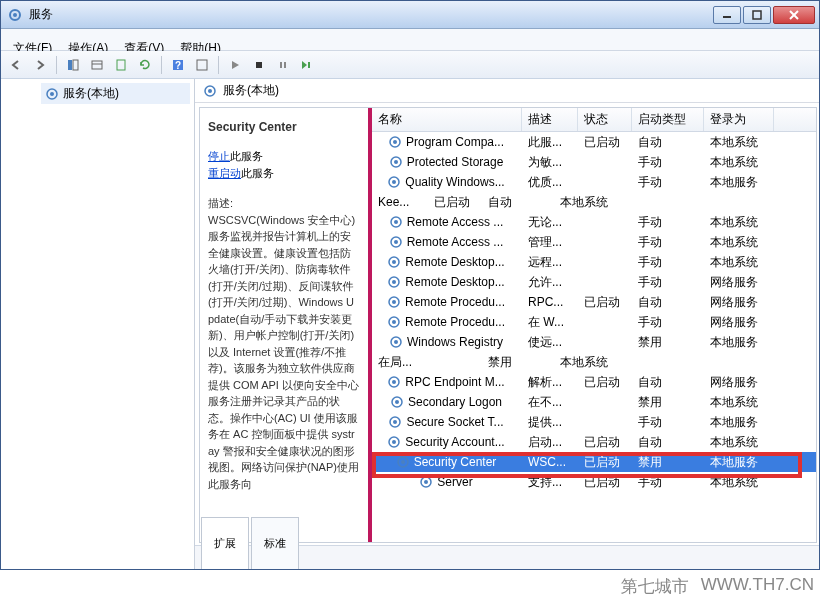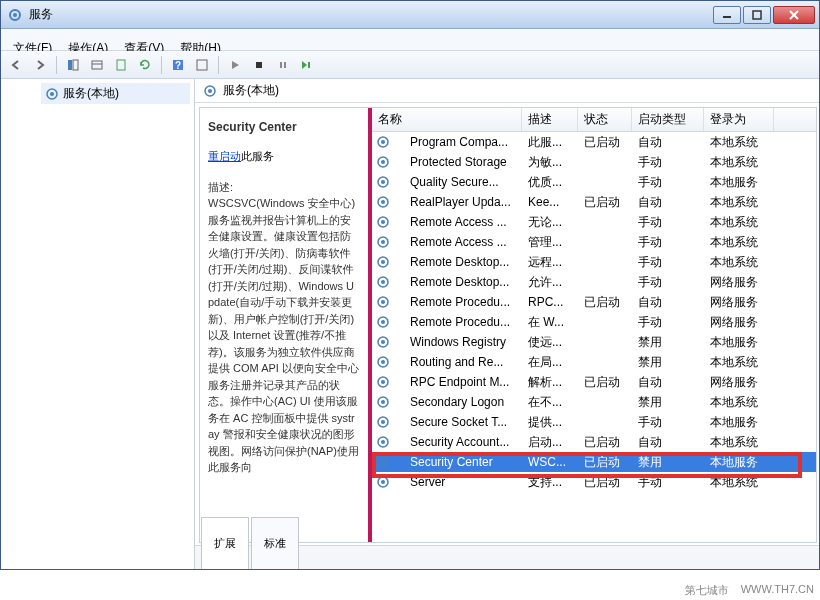--- a/index.html
+++ b/index.html
@@ -35,29 +35,29 @@
 .detail-link { color: #0040d0; text-decoration: underline; cursor: pointer; }
 .detail-desc { margin-top: 14px; color: #333; }
 
 .list { flex: 1; display: flex; flex-direction: column; overflow: hidden; border-left: 4px solid #be185d; position: relative; }
 .listhead { height: 24px; background: linear-gradient(to bottom, #fdfdfe, #eef2f8); display: flex; border-bottom: 1px solid #d0d8e4; flex-shrink: 0; }
 .lhcol { border-right: 1px solid #d8e0ea; padding: 4px 6px; font-size: 12px; display: flex; align-items: center; }
 .listrows { flex: 1; overflow-y: auto; overflow-x: hidden; }
 .row { height: 20px; display: flex; align-items: center; font-size: 12px; }
 .row.selected { background: #3a7de0; color: #fff; }
 .rcell { padding: 0 6px; overflow: hidden; white-space: nowrap; text-overflow: ellipsis; display: flex; align-items: center; }
-.rcell.name { gap: 20px; padding-left: 4px; }
+.rcell.name { gap: 4px; padding-left: 4px; justify-content: center; }
 .gearicon { width: 14px; height: 14px; flex-shrink: 0; display: inline-flex; align-items: center; justify-content: center; }
 .redbox { position: absolute; border: 4px solid #e03030; pointer-events: none; }
 
 .tabstrip { height: 24px; display: flex; align-items: flex-end; padding-left: 6px; background: #f4f6fa; border-top: 1px solid #d0d8e4; }
 .tab { border: 1px solid #c0c8d4; border-bottom: none; padding: 18px 12px; margin-right: 2px; background: #f8fafd; font-size: 11px; cursor: pointer; }
 .tab.active { background: #fff; }
 
-.footer { position: absolute; bottom: 2px; right: 6px; font-size: 11px; color: #888; display: flex; gap: 12px; }
+.footer { position: absolute; bottom: 2px; right: 6px; font-size: 17px; color: #888; display: flex; gap: 12px; }
 .c1 { width: 150px; } .c2 { width: 56px; } .c3 { width: 54px; } .c4 { width: 72px; } .c5 { width: 70px; }
 
 svg { display: block; }
 </style>
 </head>
 <body>
 
 <div class="window">
   <div class="titlebar">
     <span class="titlebar-icon">
@@ -186,20 +186,21 @@
               <circle cx="7" cy="7" r="5" fill="none" stroke="#4a80c0" stroke-width="1.5"></circle>
               <circle cx="7" cy="7" r="2" fill="#4a80c0"></circle>
             </svg>
           </span>
         <span>服务(本地)</span>
       </div>
 
       <div class="rbody">
         <div class="detail">
           <div class="detail-heading">Security Center</div>
+          <div><span class="detail-link">停止</span><span>此服务</span></div>
           <div><span class="detail-link">重启动</span><span>此服务</span></div>
           <div class="detail-desc">
             <div>描述:</div>
             <div style="word-break:break-all;">WSCSVC(Windows 安全中心)服务监视并报告计算机上的安全健康设置。健康设置包括防火墙(打开/关闭)、防病毒软件(打开/关闭/过期)、反间谍软件(打开/关闭/过期)、Windows Update(自动/手动下载并安装更新)、用户帐户控制(打开/关闭)以及 Internet 设置(推荐/不推荐)。该服务为独立软件供应商提供 COM API 以便向安全中心服务注册并记录其产品的状态。操作中心(AC) UI 使用该服务在 AC 控制面板中提供 systray 警报和安全健康状况的图形视图。网络访问保护(NAP)使用此服务向</div>
           </div>
         </div>
 
         <div class="list">
           <div class="listhead">
             <div class="lhcol c1">名称</div>
@@ -240,37 +241,28 @@
                 <div class="rcell c5">本地系统</div>
               </div>
               <div class="row">
                 <div class="rcell name c1">
                   <span class="gearicon">
                     <svg width="14" height="14">
                       <circle cx="7" cy="7" r="5" fill="none" stroke="#4a80c0" stroke-width="1.5"></circle>
                       <circle cx="7" cy="7" r="2" fill="#4a80c0"></circle>
                     </svg>
                   </span>
-                  <span>Quality Secure...</span>
+                  <span>Quality Windows...</span>
                 </div>
                 <div class="rcell c2">优质...</div>
                 <div class="rcell c3"></div>
                 <div class="rcell c4">手动</div>
                 <div class="rcell c5">本地服务</div>
               </div>
               <div class="row">
-                <div class="rcell name c1">
-                  <span class="gearicon">
-                    <svg width="14" height="14">
-                      <circle cx="7" cy="7" r="5" fill="none" stroke="#4a80c0" stroke-width="1.5"></circle>
-                      <circle cx="7" cy="7" r="2" fill="#4a80c0"></circle>
-                    </svg>
-                  </span>
-                  <span>RealPlayer Upda...</span>
-                </div>
                 <div class="rcell c2">Kee...</div>
                 <div class="rcell c3">已启动</div>
                 <div class="rcell c4">自动</div>
                 <div class="rcell c5">本地系统</div>
               </div>
               <div class="row">
                 <div class="rcell name c1">
                   <span class="gearicon">
                     <svg width="14" height="14">
                       <circle cx="7" cy="7" r="5" fill="none" stroke="#4a80c0" stroke-width="1.5"></circle>
@@ -368,29 +360,20 @@
                     </svg>
                   </span>
                   <span>Windows Registry</span>
                 </div>
                 <div class="rcell c2">使远...</div>
                 <div class="rcell c3"></div>
                 <div class="rcell c4">禁用</div>
                 <div class="rcell c5">本地服务</div>
               </div>
               <div class="row">
-                <div class="rcell name c1">
-                  <span class="gearicon">
-                    <svg width="14" height="14">
-                      <circle cx="7" cy="7" r="5" fill="none" stroke="#4a80c0" stroke-width="1.5"></circle>
-                      <circle cx="7" cy="7" r="2" fill="#4a80c0"></circle>
-                    </svg>
-                  </span>
-                  <span>Routing and Re...</span>
-                </div>
                 <div class="rcell c2">在局...</div>
                 <div class="rcell c3"></div>
                 <div class="rcell c4">禁用</div>
                 <div class="rcell c5">本地系统</div>
               </div>
               <div class="row">
                 <div class="rcell name c1">
                   <span class="gearicon">
                     <svg width="14" height="14">
                       <circle cx="7" cy="7" r="5" fill="none" stroke="#4a80c0" stroke-width="1.5"></circle>

